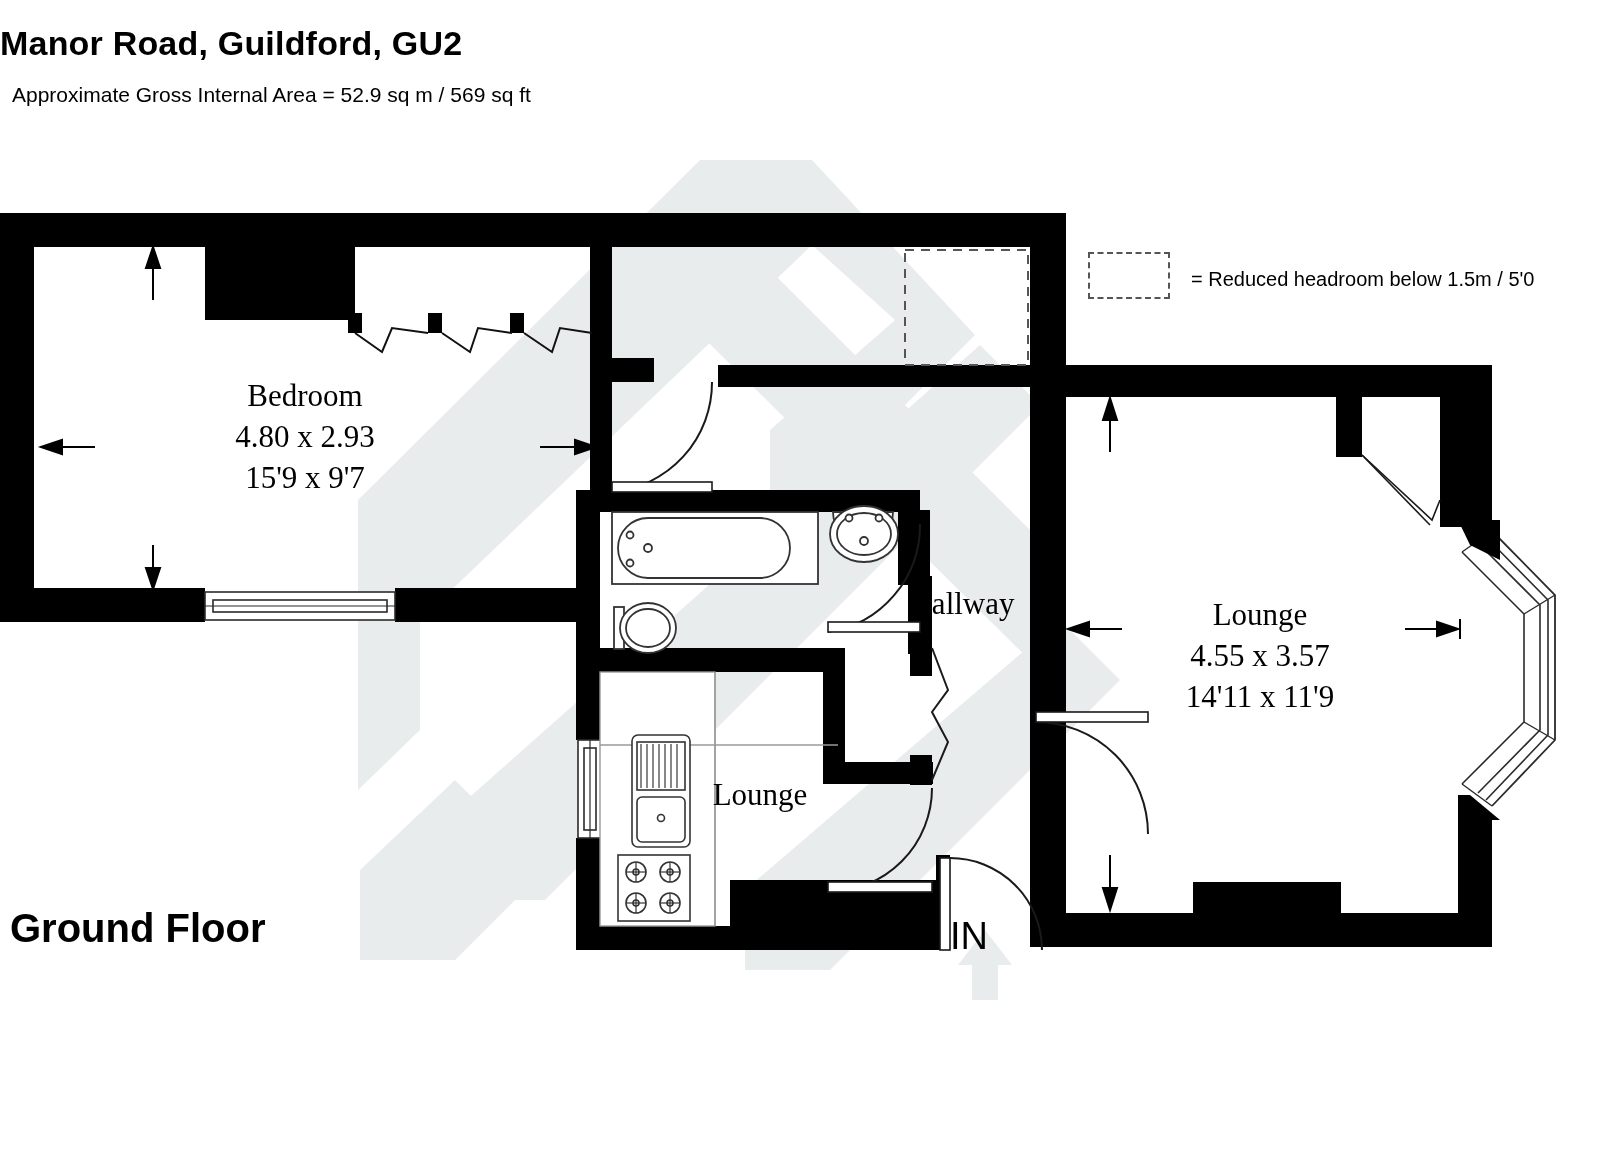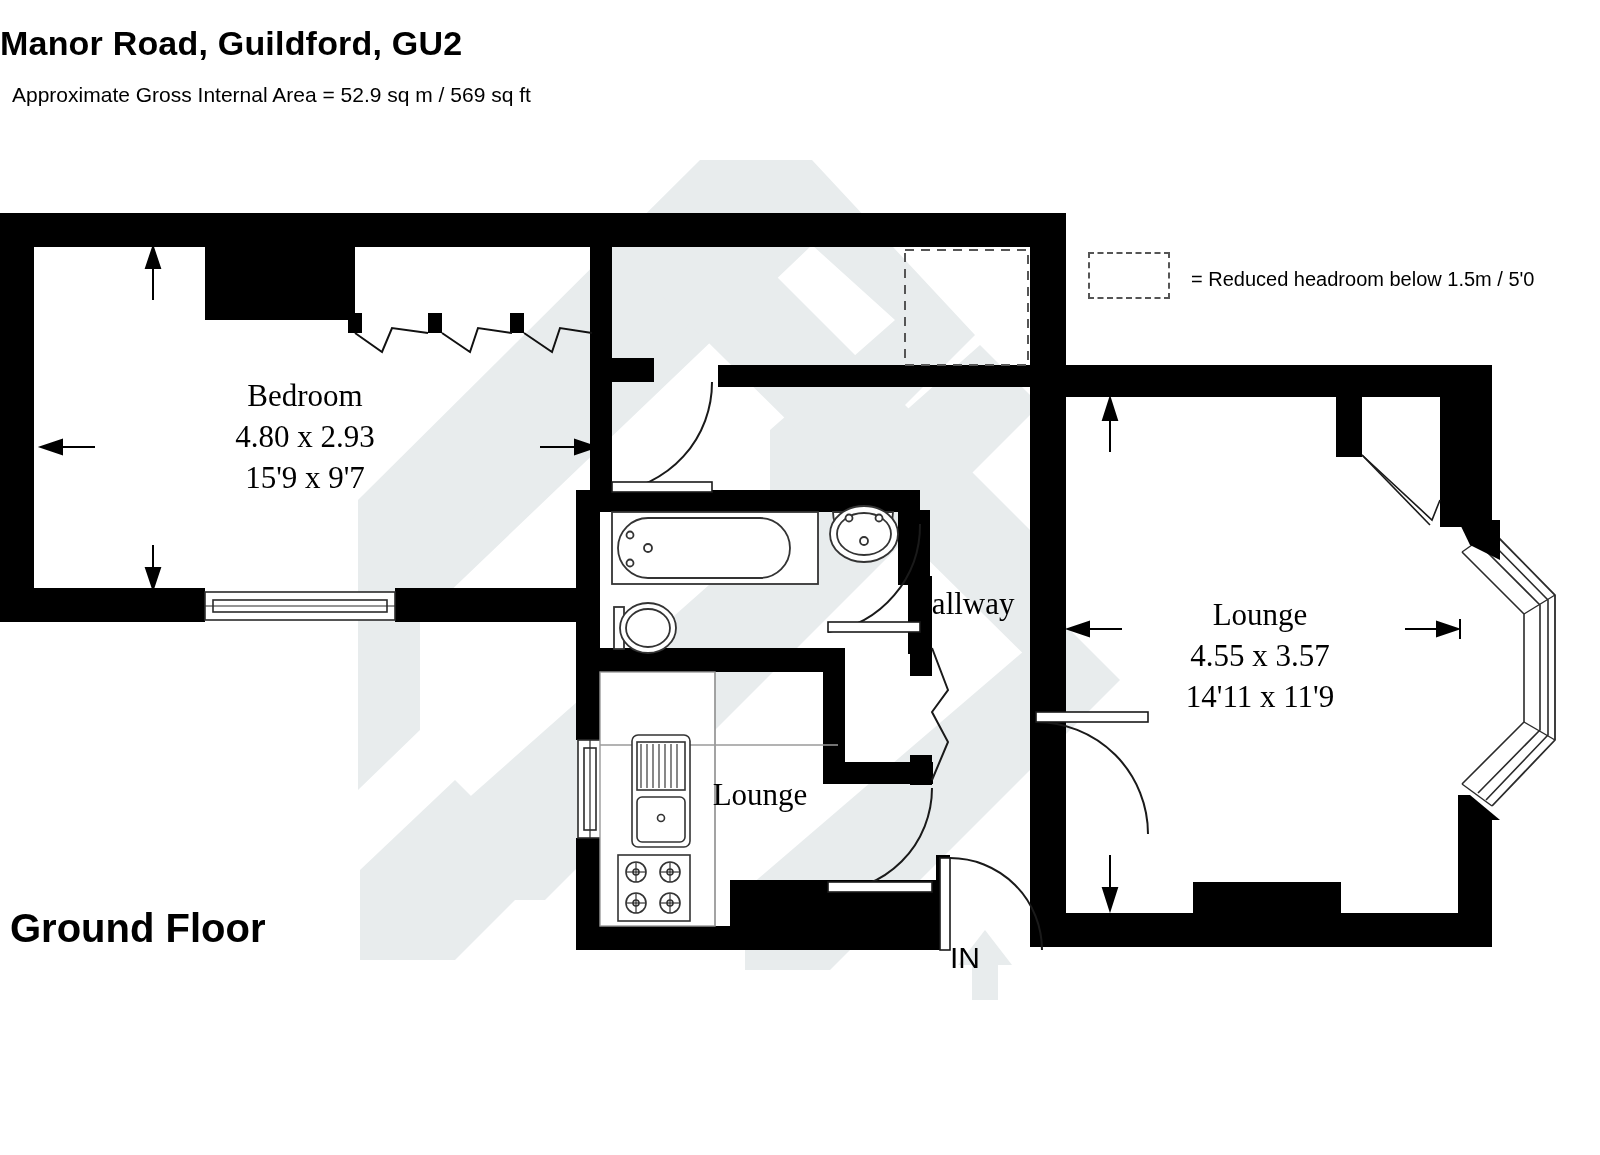--- a/index.html
+++ b/index.html
@@ -67,22 +67,22 @@
     position: absolute;
     left: 10px;
     top: 906px;
     font-size: 40px;
     font-weight: bold;
     color: #000;
   }
   #label-in {
     position: absolute;
     left: 950px;
-    top: 941px;
-    font-size: 30px;
+    top: 915px;
+    font-size: 38px;
     color: #000;
   }
   #legend-text {
     position: absolute;
     left: 1191px;
     top: 268px;
     font-size: 20px;
     white-space: nowrap;
     color: #000;
   }

